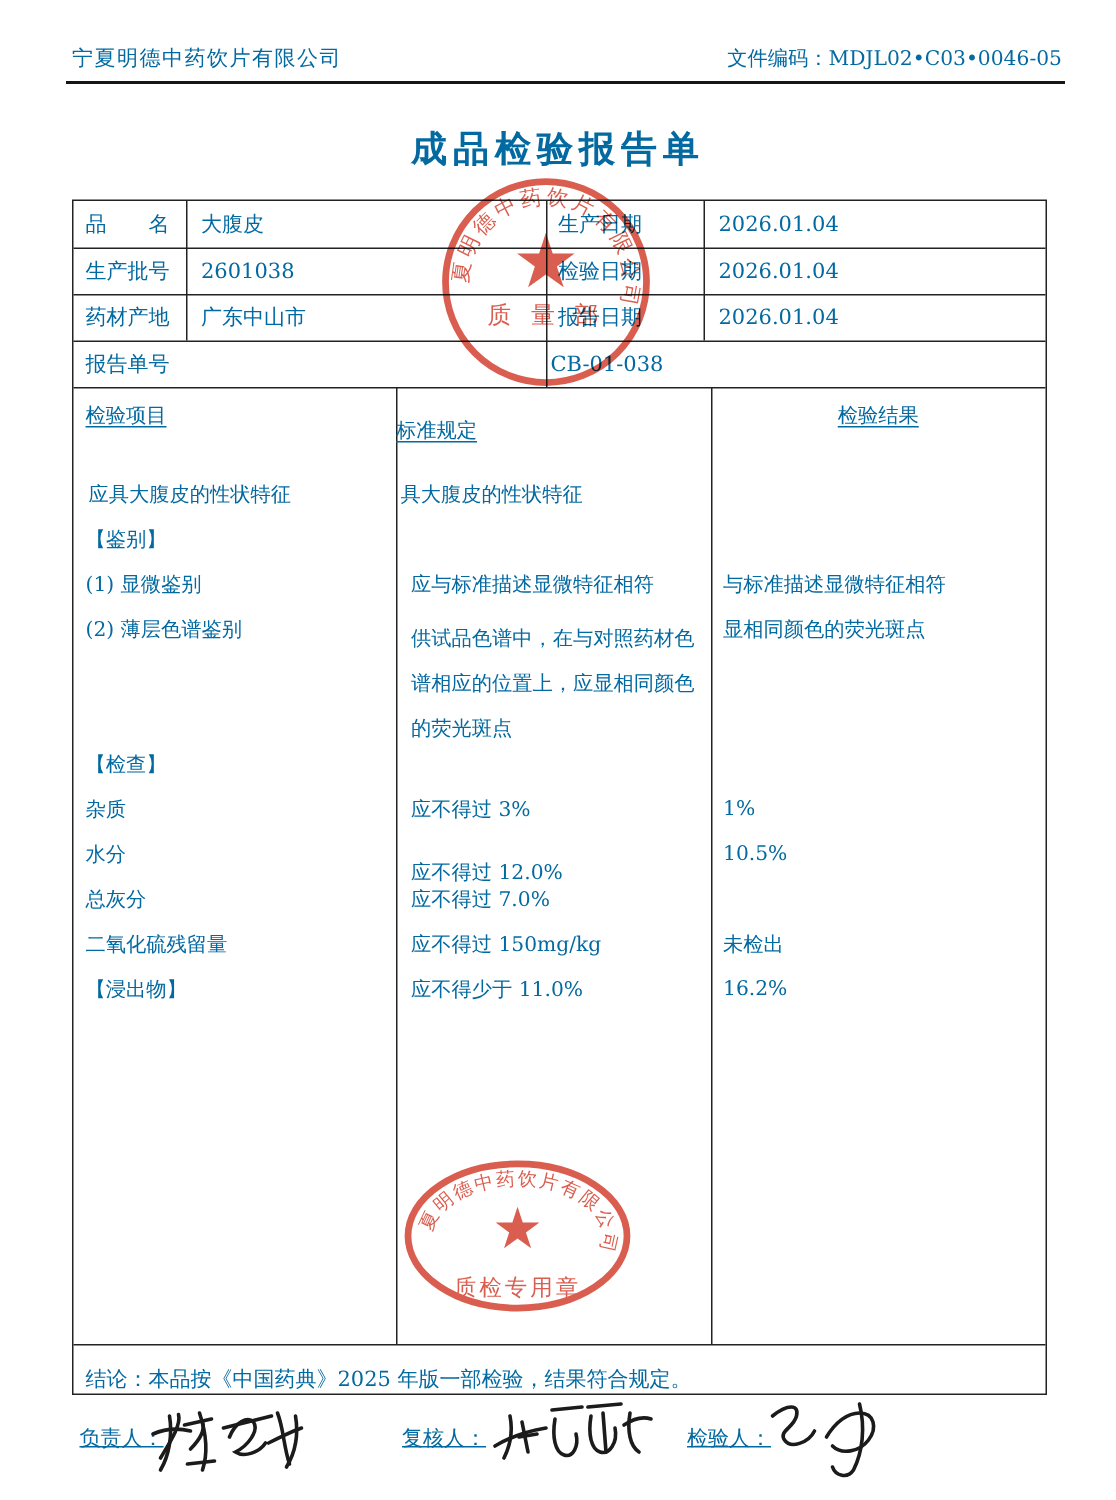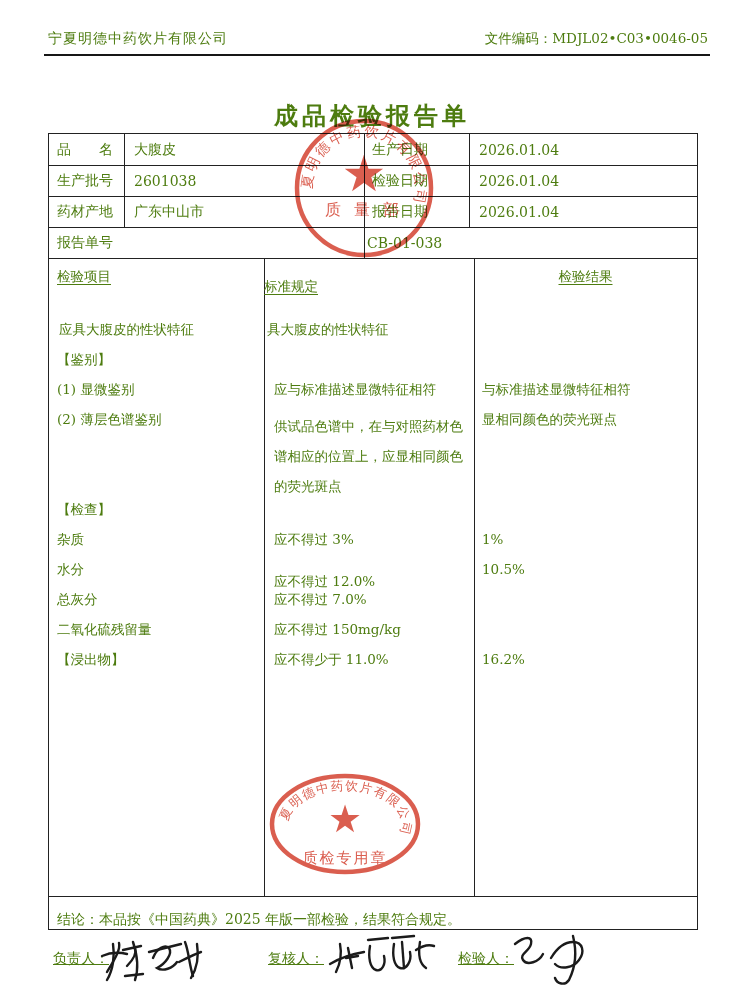--- a/index.html
+++ b/index.html
@@ -1,27 +1,27 @@
 <!DOCTYPE html>
 <html><head>
 <meta charset="utf-8">
 <style>
   html,body{margin:0;padding:0;background:#888;}
   .page{
     position:relative;width:744px;height:1000px;background:#ffffff;
     font-family:"DejaVu Serif","Liberation Serif",serif;
-    color:#4d7c0f;overflow:hidden;margin:0 auto;
+    color:#0369a1;overflow:hidden;margin:0 auto;
   }
   .abs{position:absolute;}
   
   .company{left:48px;top:30px;font-size:14px;letter-spacing:1px;}
   .doccode{right:36px;top:30px;font-size:13.5px;text-align:right;}
   .head-rule{left:44px;top:54px;width:666px;height:2px;background:#161616;}
   
-  .title{left:0;top:100px;width:100%;text-align:center;font-size:24px;font-weight:bold;letter-spacing:4px;}
+  .title{left:0;top:83px;width:100%;text-align:center;font-size:24px;font-weight:bold;letter-spacing:4px;}
   
   .tbl{left:48px;top:133px;width:648px;height:795px;border:1px solid #222;}
   .hline{position:absolute;left:0;width:100%;height:1px;background:#222;}
   .vline{position:absolute;width:1px;background:#222;}
   
   .irow{position:absolute;left:0;width:100%;height:31px;}
   .cell{position:absolute;top:0;height:31px;display:flex;align-items:center;font-size:14px;white-space:nowrap;}
   
   .dhead{position:absolute;left:0;top:126px;width:100%;height:34px;display:flex;align-items:center;font-size:13.5px;}
   .dhead .h1{width:215px;padding-left:8px;box-sizing:border-box;}
@@ -124,20 +124,21 @@
       <div class="dc2" style="line-height:normal;margin-top:12px;padding-top:0">应不得过 12.0%</div>
       <div class="dc3">10.5%</div>
     </div>
     <div class="drow" style="top:457px">
       <div class="dc1">总灰分</div>
       <div class="dc2" style="line-height:normal;margin-top:0;padding-top:0">应不得过 7.0%</div>
     </div>
     <div class="drow" style="top:487px">
       <div class="dc1">二氧化硫残留量</div>
       <div class="dc2" style="line-height:normal;margin-top:0;padding-top:0">应不得过 150mg/kg</div>
+      <div class="dc3">未检出</div>
     </div>
     <div class="drow" style="top:517px">
       <div class="dc1">【浸出物】</div>
       <div class="dc2" style="line-height:normal;margin-top:0;padding-top:0">应不得少于 11.0%</div>
       <div class="dc3">16.2%</div>
     </div>
 
     <div class="concl">
       <span>结论：本品按《中国药典》2025 年版一部检验，结果符合规定。</span>
     </div>

